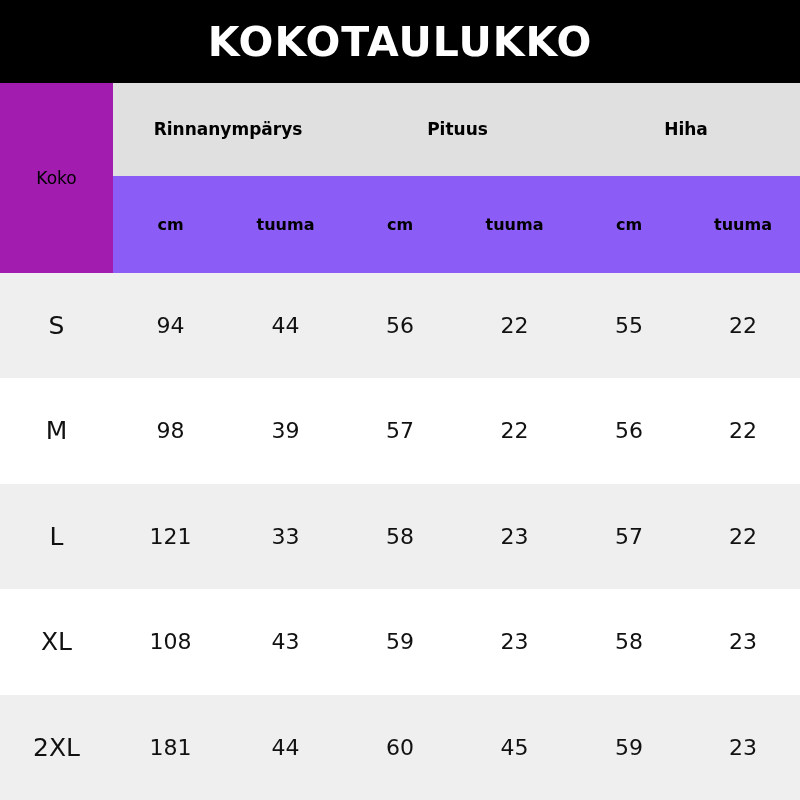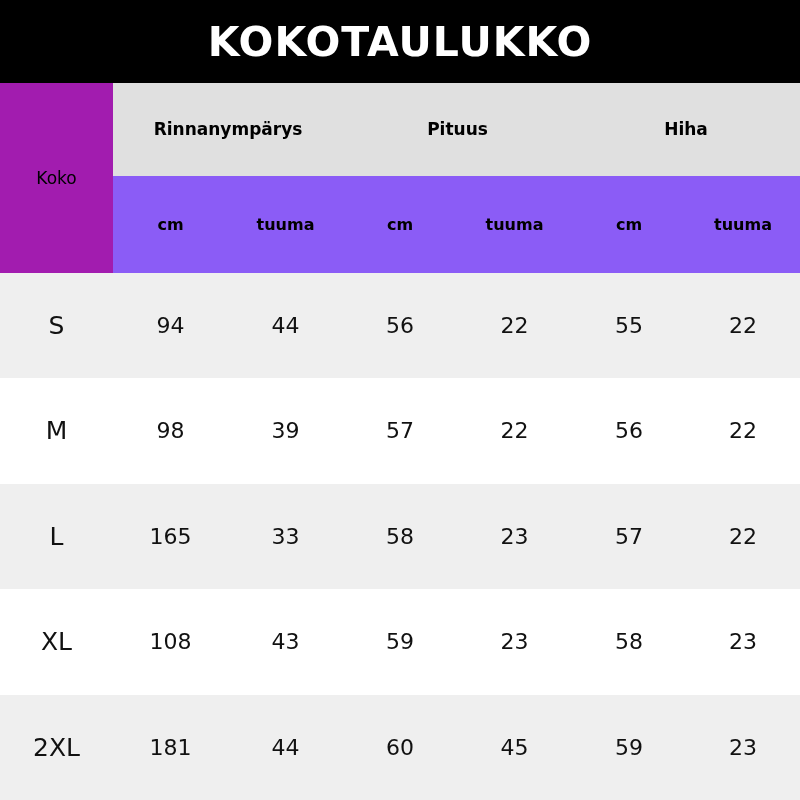--- a/index.html
+++ b/index.html
@@ -147,21 +147,21 @@
         <td>98</td>
         <td>39</td>
         <td>57</td>
         <td>22</td>
         <td>56</td>
         <td>22</td>
       </tr>
 
       <tr class="data-row row-alt">
         <td class="size-label">L</td>
-        <td>165</td>
+        <td>121</td>
         <td>33</td>
         <td>58</td>
         <td>23</td>
         <td>57</td>
         <td>22</td>
       </tr>
 
       <tr class="data-row row-plain">
         <td class="size-label">XL</td>
         <td>108</td>

